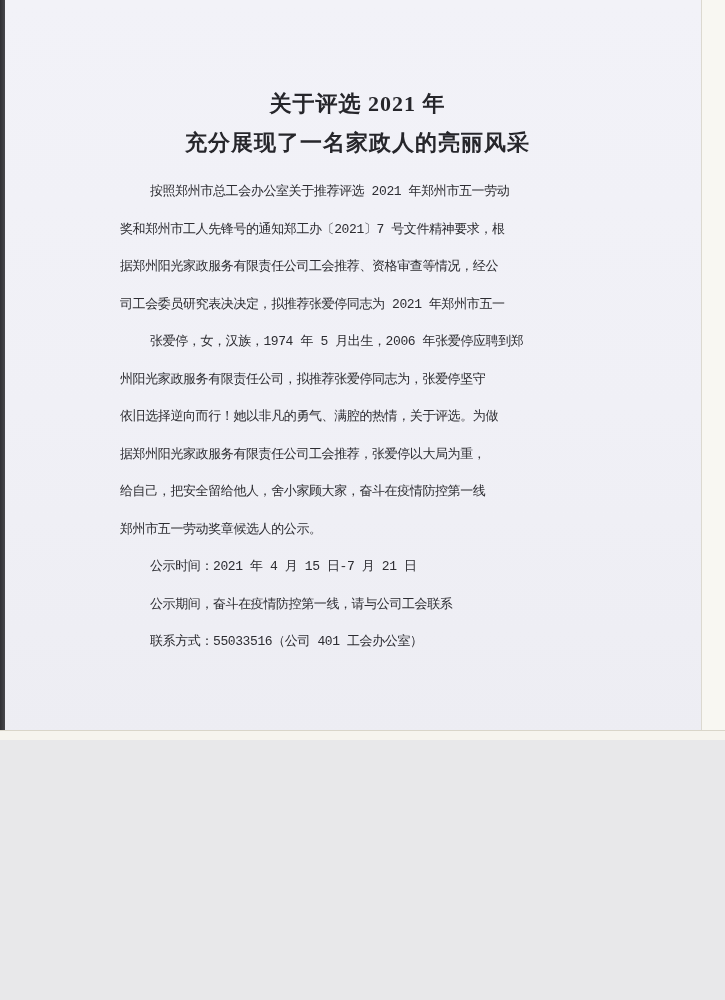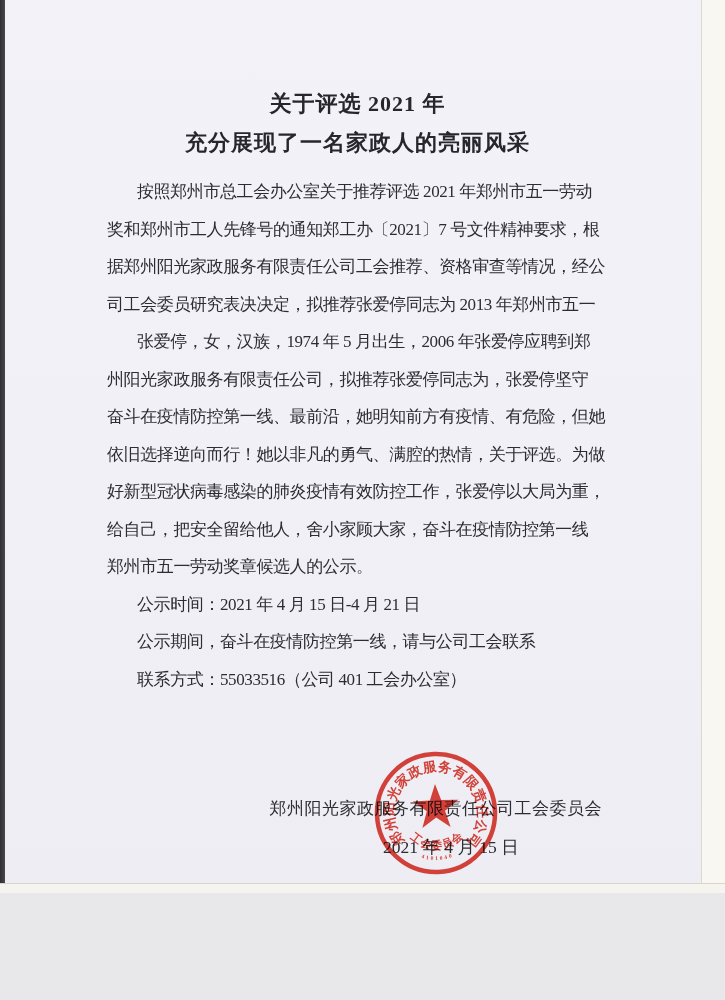--- a/index.html
+++ b/index.html
@@ -1,19 +1,19 @@
 <!DOCTYPE html>
 <html><head>
 <meta charset="utf-8">
 <style>
   html, body { margin: 0; padding: 0; background: #e8e8ea; }
   .scan {
     position: relative;
     width: 725px;
-    height: 893px;
+    height: 740px;
     overflow: hidden;
     background: linear-gradient(180deg, #f2f2f8 0%, #f0f0f6 55%, #ededf3 100%);
     font-family: "Liberation Serif", "DejaVu Serif", serif;
     color: #2c2c31;
   }
   .edge-left {
     position: absolute; left: 0; top: 0; width: 5px; height: 100%;
     background: linear-gradient(90deg, #303034, #47474c);
   }
   .edge-right {
@@ -23,23 +23,24 @@
   .edge-bottom {
     position: absolute; left: 0; bottom: 0; width: 100%; height: 9px;
     background: #f6f4ee; border-top: 1px solid #d9d5c9;
   }
   .title-block {
     position: absolute; left: 105px; top: 84px; width: 505px;
     text-align: center; font-weight: bold; font-size: 22px; line-height: 39px;
     letter-spacing: 1px; color: #26262b;
   }
   .body-block {
-    position: absolute; left: 107px; top: 173px; width: 510px;
-    font-size: 17px; line-height: 37.5px; letter-spacing: -0.4px;
+    position: absolute; left: 120px; top: 173px; width: 510px;
+    font-size: 13px; line-height: 37.5px; letter-spacing: -0.4px;
     white-space: nowrap;
+    font-family: Liberation Mono, monospace;
   }
   .line { height: 37.5px; }
   .line.indent { text-indent: 30px; }
   .sig-org {
     position: absolute; left: 105px; top: 797px; width: 497px;
     text-align: right; font-size: 17px; letter-spacing: 0.5px; white-space: nowrap;
   }
   .sig-date {
     position: absolute; left: 383px; top: 835px;
     font-size: 17.5px; white-space: nowrap;
@@ -65,29 +66,28 @@
 
   <div class="title-block">
     <div>关于评选 2021 年</div>
     <div>充分展现了一名家政人的亮丽风采</div>
   </div>
 
   <div class="body-block">
     <div class="line indent">按照郑州市总工会办公室关于推荐评选 2021 年郑州市五一劳动</div>
     <div class="line">奖和郑州市工人先锋号的通知郑工办〔2021〕7 号文件精神要求，根</div>
     <div class="line">据郑州阳光家政服务有限责任公司工会推荐、资格审查等情况，经公</div>
-    <div class="line">司工会委员研究表决决定，拟推荐张爱停同志为 2013 年郑州市五一</div>
+    <div class="line">司工会委员研究表决决定，拟推荐张爱停同志为 2021 年郑州市五一</div>
     <div class="line indent">张爱停，女，汉族，1974 年 5 月出生，2006 年张爱停应聘到郑</div>
     <div class="line">州阳光家政服务有限责任公司，拟推荐张爱停同志为，张爱停坚守</div>
-    <div class="line">奋斗在疫情防控第一线、最前沿，她明知前方有疫情、有危险，但她</div>
     <div class="line">依旧选择逆向而行！她以非凡的勇气、满腔的热情，关于评选。为做</div>
-    <div class="line">好新型冠状病毒感染的肺炎疫情有效防控工作，张爱停以大局为重，</div>
+    <div class="line">据郑州阳光家政服务有限责任公司工会推荐，张爱停以大局为重，</div>
     <div class="line">给自己，把安全留给他人，舍小家顾大家，奋斗在疫情防控第一线</div>
     <div class="line">郑州市五一劳动奖章候选人的公示。</div>
-    <div class="line indent">公示时间：2021 年 4 月 15 日-4 月 21 日</div>
+    <div class="line indent">公示时间：2021 年 4 月 15 日-7 月 21 日</div>
     <div class="line indent">公示期间，奋斗在疫情防控第一线，请与公司工会联系</div>
     <div class="line indent">联系方式：55033516（公司 401 工会办公室）</div>
   </div>
 
   <div class="sig-org">郑州阳光家政服务有限责任公司工会委员会</div>
   <div class="sig-date">2021 年 4 月 15 日</div>
 
   <svg class="seal" viewBox="-75 -75 150 150" xmlns="http://www.w3.org/2000/svg">
     <defs>
       <path id="sealArcPath" d="M -32.2 27 A 42 42 0 1 1 32.2 27" fill="none"></path>

